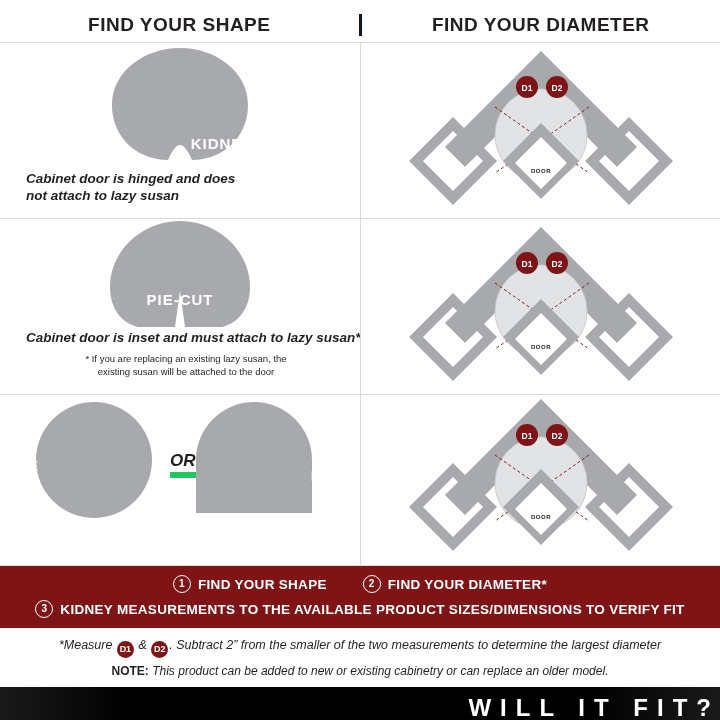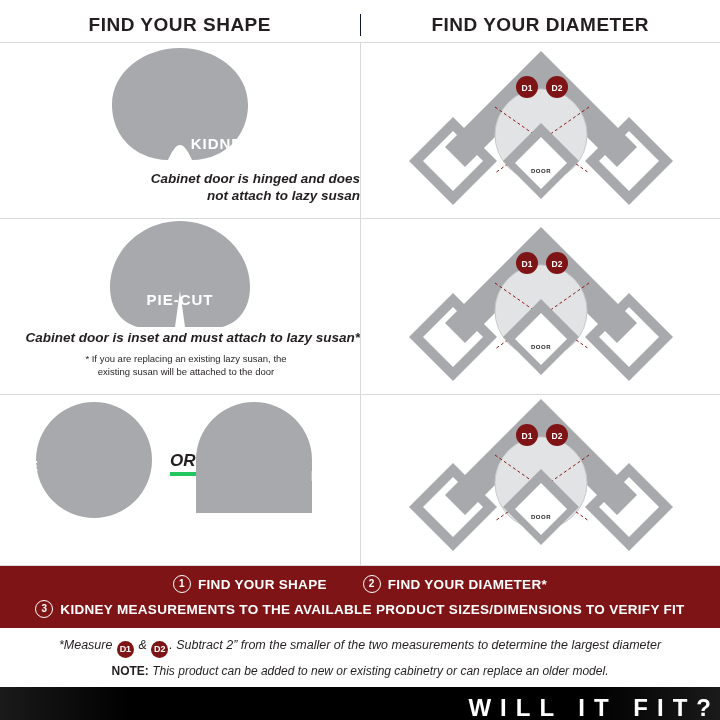--- a/index.html
+++ b/index.html
@@ -30,21 +30,21 @@
   }
   .header-cell {
     flex: 1 1 50%;
     text-align: center;
     font-weight: bold;
     font-size: 19px;
     letter-spacing: 0.5px;
     color: #231f20;
   }
   .header-cell.right {
-    border-left: 1px solid #0f172a;
+    border-left: 3px solid #0f172a;
   }
 
   
   .grid {
     border-top: 1px solid #d9d9d9;
   }
   .row {
     display: flex;
     border-bottom: 1px solid #d9d9d9;
   }
@@ -72,43 +72,44 @@
     text-align: center;
     font-weight: bold;
     font-size: 15px;
     color: #ffffff;
     letter-spacing: 1px;
     pointer-events: none;
   }
   .caption {
     position: absolute;
     width: 100%;
-    text-align: right;
+    text-align: left;
     font-weight: bold;
     font-style: italic;
     font-size: 13.5px;
     line-height: 17px;
     color: #231f20;
+    padding-left: 26px;
   }
   .subcaption {
     position: absolute;
     width: 100%;
     text-align: center;
     font-size: 9.5px;
     line-height: 13px;
     color: #231f20;
     padding-left: 6px;
   }
   .or-badge {
     position: absolute;
     font-weight: bold;
     font-style: italic;
     font-size: 17px;
     color: #231f20;
-    border-bottom: 4px solid #22c55e;
+    border-bottom: 6px solid #22c55e;
     padding-bottom: 1px;
   }
 
   
   .gray { fill: #a7a9ac; }
 
   
   .diag-svg { display: block; margin: 0 auto; }
   .door-text {
     font-size: 6px;

